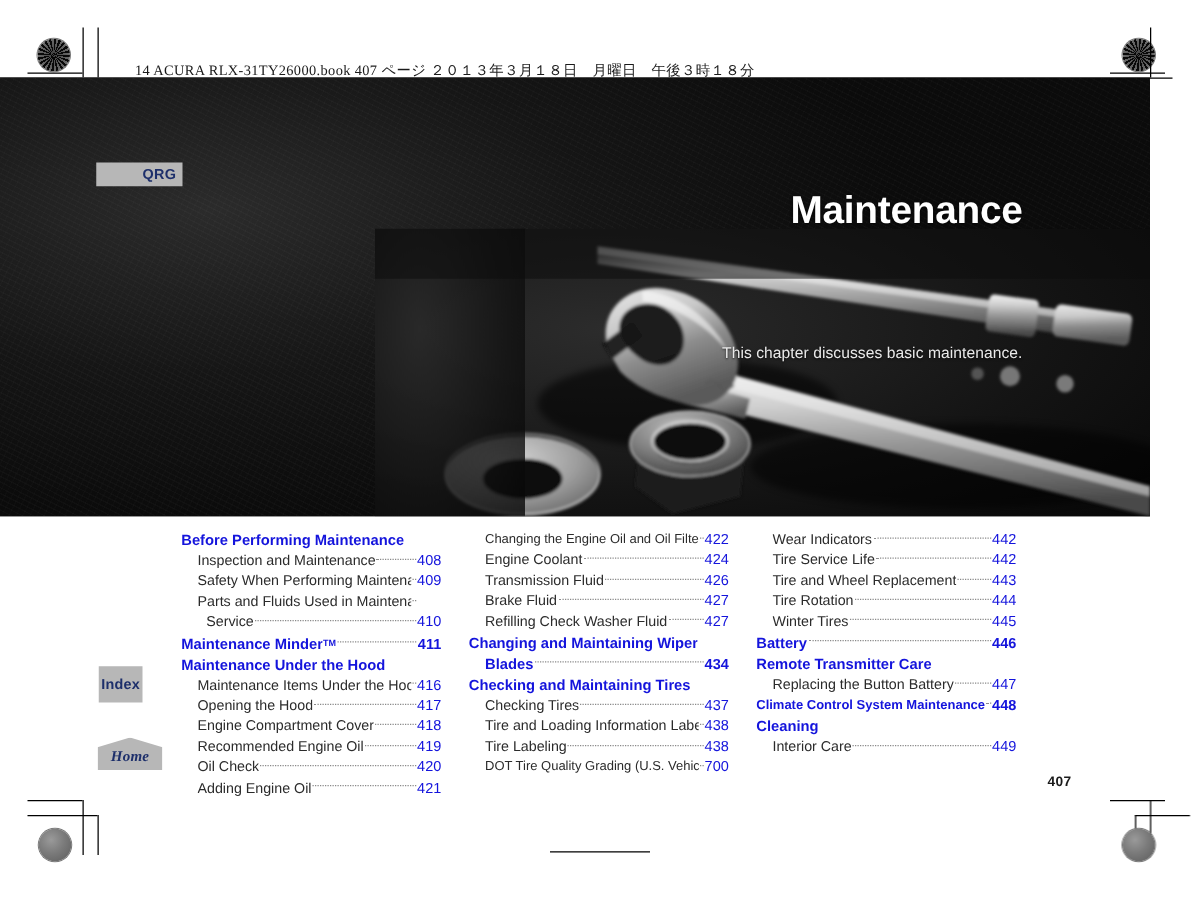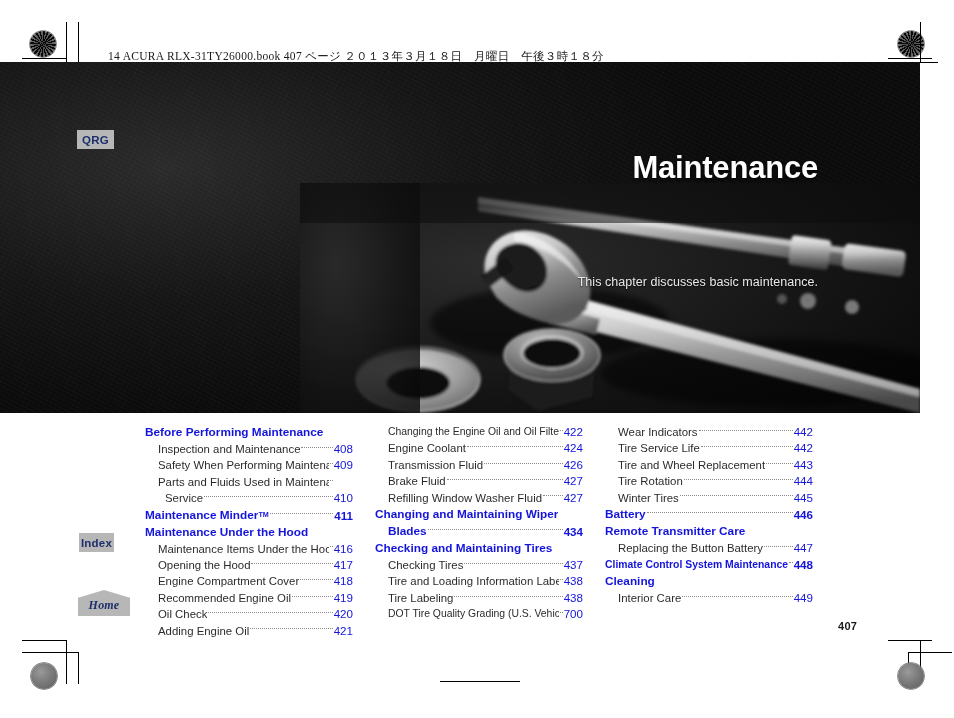--- a/index.html
+++ b/index.html
@@ -119,26 +119,27 @@
     align-items: center;
     justify-content: center;
     letter-spacing: 0.2px;
     cursor: pointer;
   }
   .tab-qrg {
     left: 77px;
     top: 130px;
     width: 37px;
     height: 19px;
+    padding-left: 32px;
   }
   .tab-index {
     left: 79px;
     top: 533px;
     width: 35px;
-    height: 19px;
+    height: 29px;
   }
   .tab-home {
     left: 78px;
     top: 590px;
     width: 52px;
     height: 26px;
     background: #b7b7b7;
     clip-path: polygon(0% 30%, 50% 0%, 100% 30%, 100% 100%, 0% 100%);
     font-family: "Liberation Serif", serif;
     font-style: italic;
@@ -447,21 +448,21 @@
         <span class="label">Transmission Fluid</span>
         <span class="leader"></span>
         <span class="pg">426</span>
       </div>
       <div class="toc-row sub">
         <span class="label">Brake Fluid</span>
         <span class="leader"></span>
         <span class="pg">427</span>
       </div>
       <div class="toc-row sub">
-        <span class="label">Refilling Window Washer Fluid</span>
+        <span class="label">Refilling Check Washer Fluid</span>
         <span class="leader"></span>
         <span class="pg">427</span>
       </div>
       <div class="toc-row chapter nodots">
         <span class="label">Changing and Maintaining Wiper</span>
         <span class="leader"></span>
         <span class="pg"></span>
       </div>
       <div class="toc-row chapter wrap2">
         <span class="label">Blades</span>

